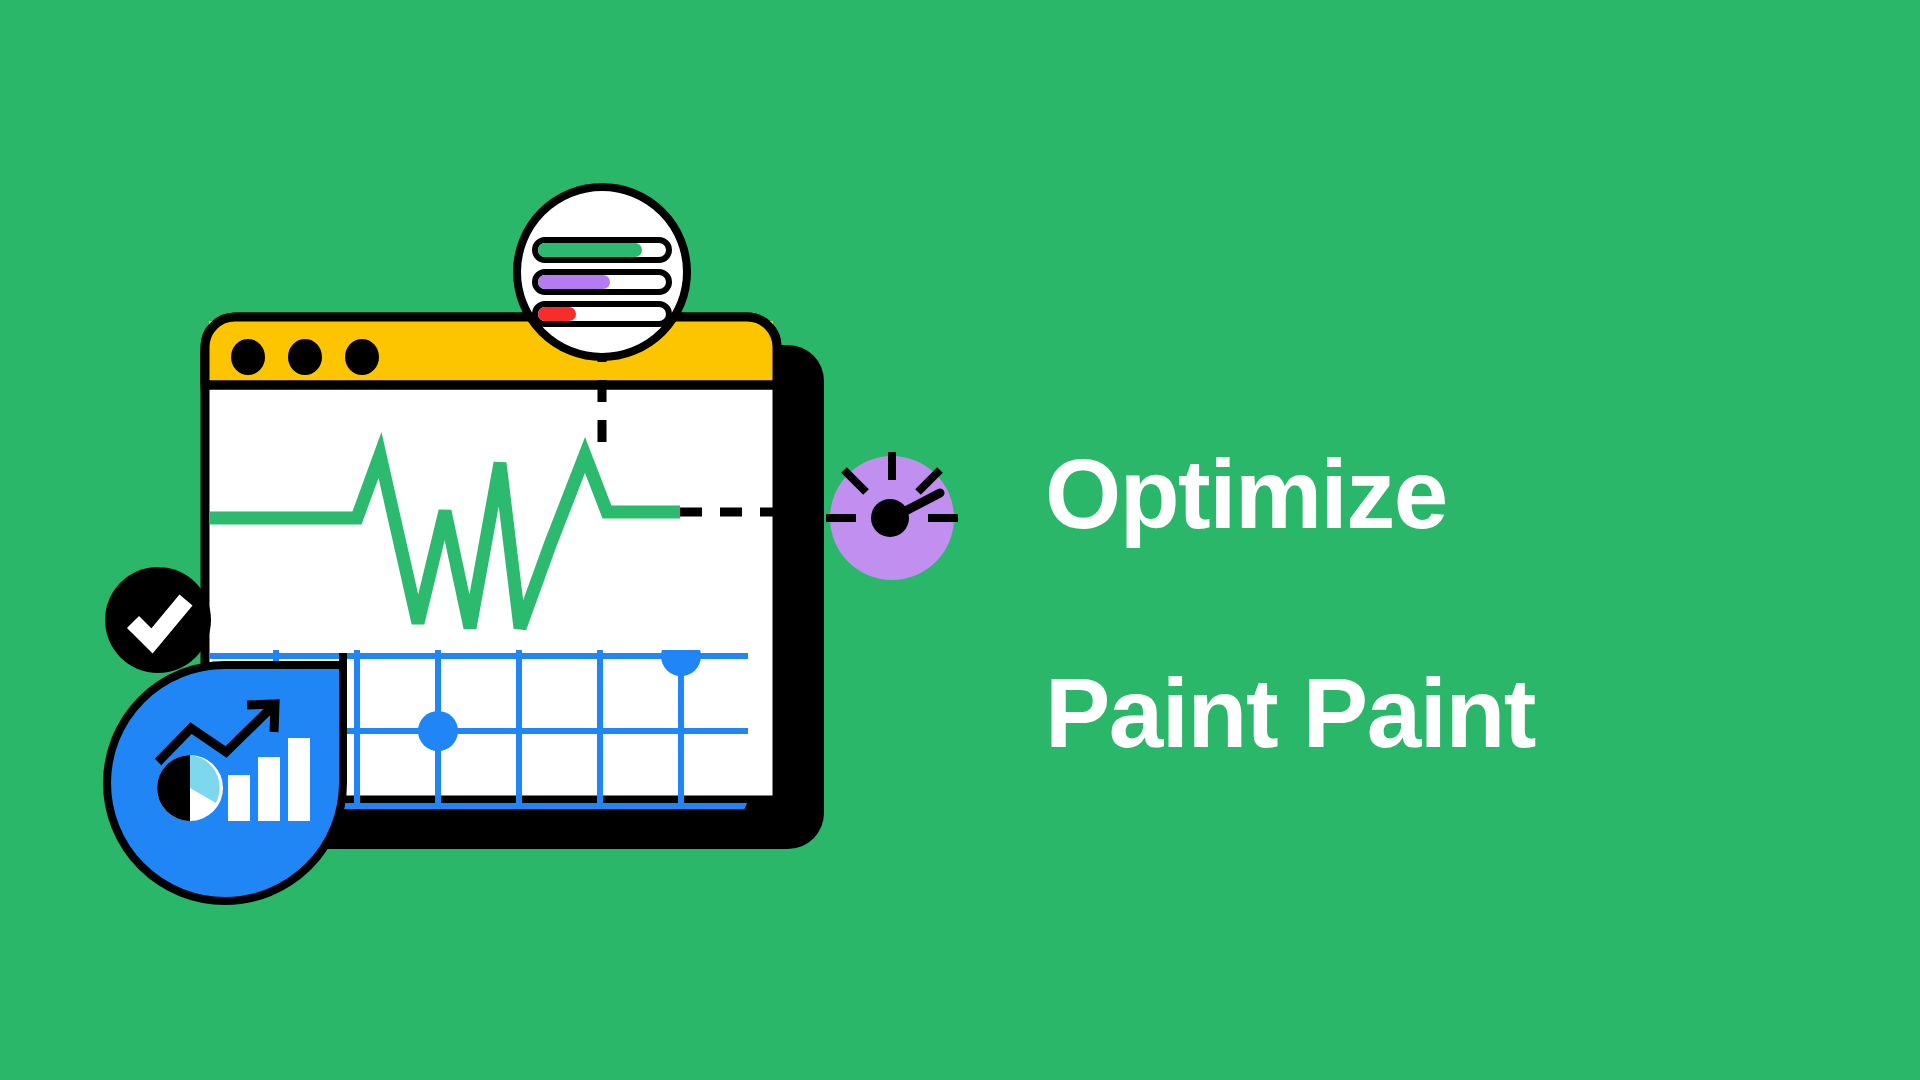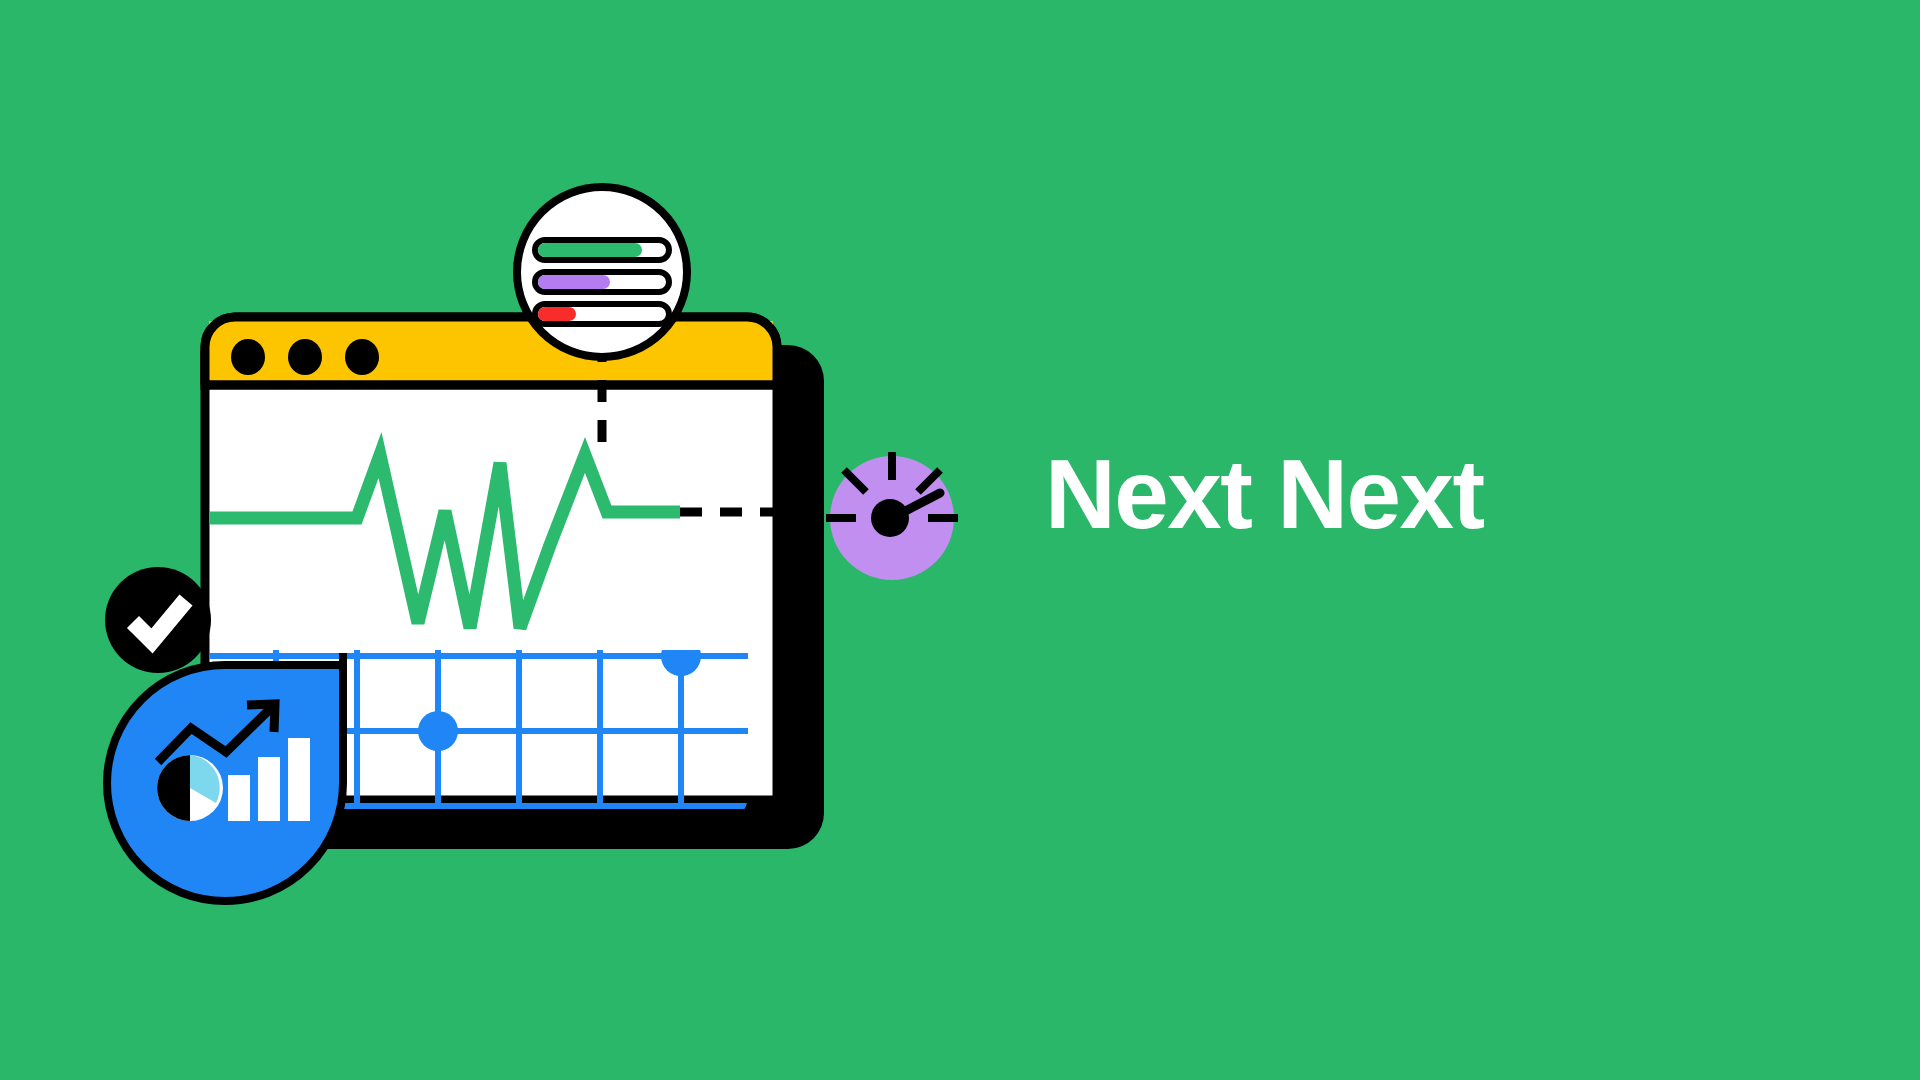--- a/index.html
+++ b/index.html
@@ -135,16 +135,17 @@
       <path d="M190 788 L190 755 A33 33 0 0 1 216 803 Z" fill="#7DD8EE"></path>
 
       <rect x="228" y="775" width="22" height="46" fill="#FFFFFF"></rect>
       <rect x="258" y="757" width="22" height="64" fill="#FFFFFF"></rect>
       <rect x="288" y="738" width="22" height="83" fill="#FFFFFF"></rect>
     </g>
 
   </svg>
 
   <div id="hero-title">
-    <span class="tline">Next Next</span>
+    <span class="tline">Optimize</span>
+    <span class="tline">Paint Paint</span>
   </div>
 
 </div>
 
 </body></html>

